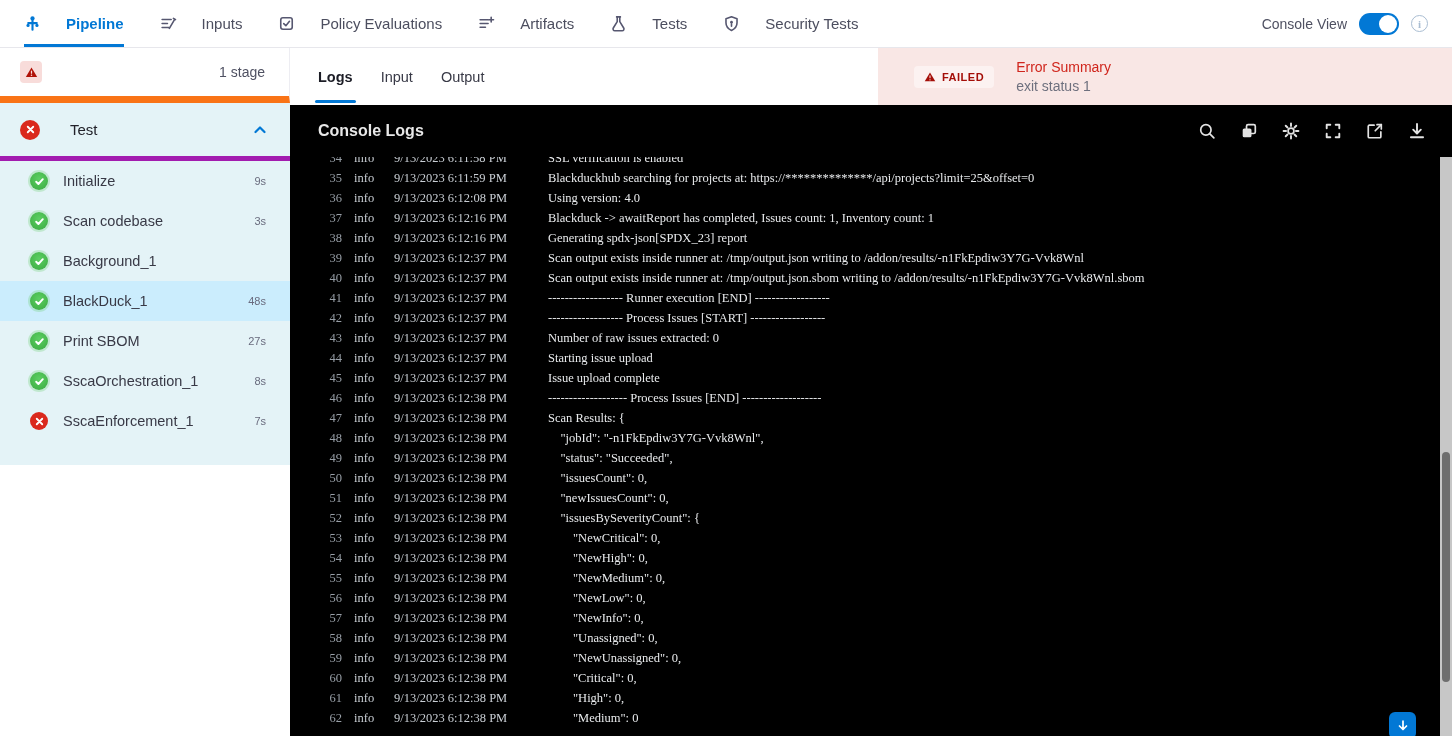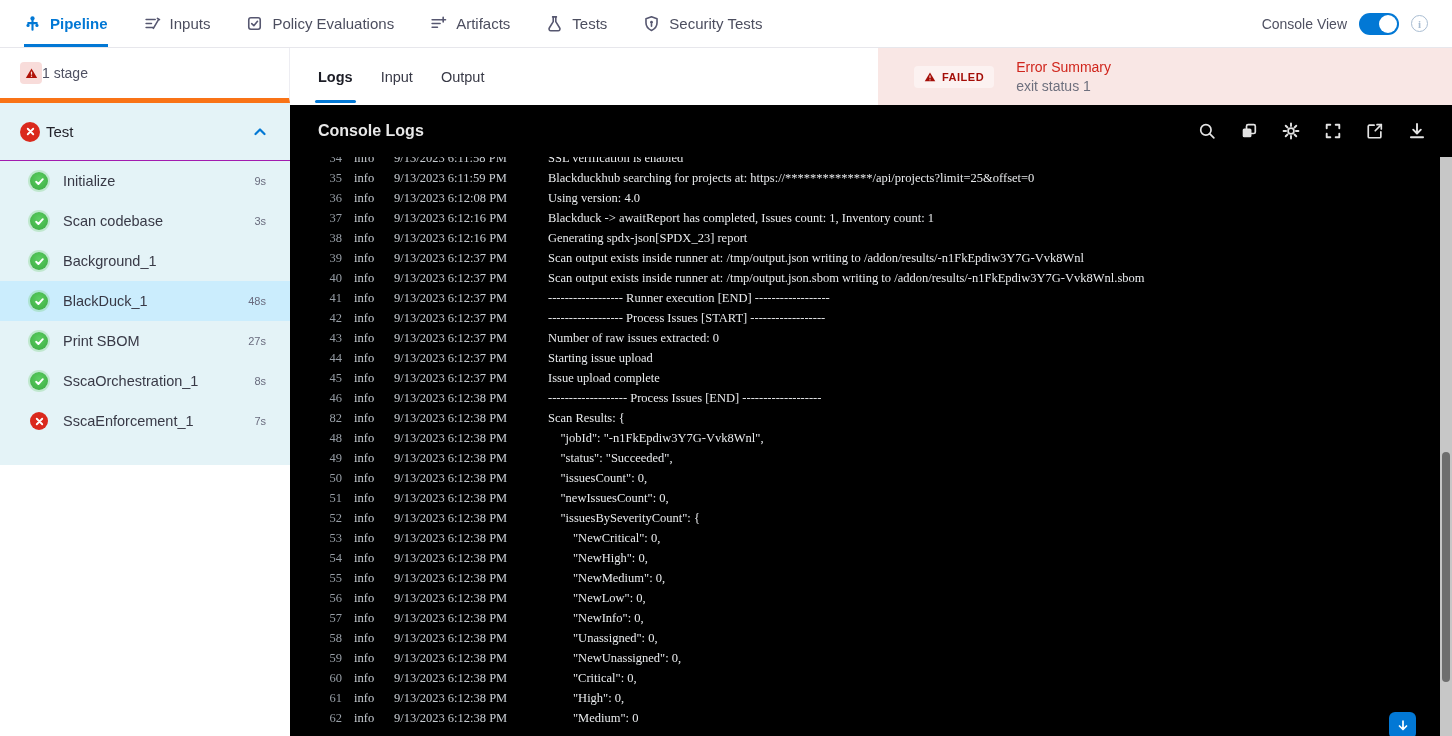--- a/index.html
+++ b/index.html
@@ -13,47 +13,47 @@
   }
   *{box-sizing:border-box;margin:0;padding:0}
   html,body{width:1452px;height:736px;overflow:hidden;background:#fff;
     font-family:"Liberation Sans",sans-serif;}
   .app{position:relative;width:1452px;height:736px;display:flex;flex-direction:column}
 
   
   .topnav{height:48px;flex:none;background:#fff;border-bottom:1px solid #e7e7ec;
     display:flex;align-items:stretch;padding:0 24px 0 24px}
   .nav-tabs{display:flex;gap:36px;align-items:stretch}
-  .nav-tab{display:flex;align-items:center;gap:9px;font-size:15px;color:#4c4e5f;
+  .nav-tab{display:flex;align-items:center;gap:25px;font-size:15px;color:#4c4e5f;
     border-bottom:3px solid transparent;padding-top:3px;cursor:pointer}
   .nav-tab .nicon{width:17px;height:17px;color:#565770;display:flex}
   .nav-tab.active{color:var(--accent);font-weight:700;border-bottom-color:var(--accent)}
   .nav-tab.active .nicon{color:var(--accent)}
   .nav-right{margin-left:auto;display:flex;align-items:center;gap:12px}
   .cv-label{font-size:14px;color:#4f5162}
   .toggle{width:40px;height:22px;border-radius:11px;background:var(--accent);
     position:relative;cursor:pointer;flex:none}
   .toggle .knob{position:absolute;top:2px;right:2px;width:18px;height:18px;border-radius:50%;background:#fff}
   .info-circle{width:17px;height:17px;border-radius:50%;border:1.5px solid #a9bdd2;color:#a9bdd2;
     font-size:11px;font-weight:700;display:flex;align-items:center;justify-content:center;cursor:pointer;
     font-family:"Liberation Serif",serif}
 
   
   .content{flex:1;display:flex;min-height:0}
   .sidebar{width:290px;flex:none;background:#fff;display:flex;flex-direction:column}
-  .sidebar-head{height:55px;flex:none;border-bottom:5px solid #f97316;border-right:1px solid #ededf2;
-    display:flex;align-items:center;padding:0 24px 0 20px}
+  .sidebar-head{height:55px;flex:none;border-bottom:7px solid #f97316;border-right:1px solid #ededf2;
+    display:flex;align-items:center;justify-content:space-between;padding:0 24px 0 20px}
   .warn-chip{width:22px;height:22px;border-radius:4px;background:#f8dcda;color:#b01208;
     display:flex;align-items:center;justify-content:center}
   .warn-chip svg{width:13px;height:13px}
   .stage-count{font-size:14px;color:#4f5162}
 
   .stage-panel{background:var(--stage-bg);padding-bottom:24px}
-  .stage-header{height:58px;display:flex;align-items:center;gap:6px;padding:0 22px 0 20px;
-    border-bottom:1px solid #a21caf;cursor:pointer}
+  .stage-header{height:58px;display:flex;align-items:center;gap:30px;padding:0 22px 0 20px;
+    border-bottom:5px solid #a21caf;cursor:pointer}
   .stage-name{font-size:15px;color:#22222a;font-weight:500}
   .stage-chevron{margin-left:auto;color:var(--accent);width:16px;height:16px;display:flex;cursor:pointer}
 
   .step-row{height:40px;display:flex;align-items:center;gap:15px;padding:0 24px 0 30px;cursor:pointer}
   .step-row.selected{background:var(--selected-step-bg)}
   .step-label{font-size:14.5px;color:#383946}
   .step-duration{margin-left:auto;font-size:11px;color:#696b7e}
 
   .status-icon{width:18px;height:18px;border-radius:50%;flex:none;
     display:flex;align-items:center;justify-content:center}
@@ -353,21 +353,21 @@
               <div class="log-row"><span class="log-num">37</span><span class="log-level">info</span><span class="log-time">9/13/2023 6:12:16 PM</span><span class="log-msg">Blackduck -&gt; awaitReport has completed, Issues count: 1, Inventory count: 1</span></div>
               <div class="log-row"><span class="log-num">38</span><span class="log-level">info</span><span class="log-time">9/13/2023 6:12:16 PM</span><span class="log-msg">Generating spdx-json[SPDX_23] report</span></div>
               <div class="log-row"><span class="log-num">39</span><span class="log-level">info</span><span class="log-time">9/13/2023 6:12:37 PM</span><span class="log-msg">Scan output exists inside runner at: /tmp/output.json writing to /addon/results/-n1FkEpdiw3Y7G-Vvk8Wnl</span></div>
               <div class="log-row"><span class="log-num">40</span><span class="log-level">info</span><span class="log-time">9/13/2023 6:12:37 PM</span><span class="log-msg">Scan output exists inside runner at: /tmp/output.json.sbom writing to /addon/results/-n1FkEpdiw3Y7G-Vvk8Wnl.sbom</span></div>
               <div class="log-row"><span class="log-num">41</span><span class="log-level">info</span><span class="log-time">9/13/2023 6:12:37 PM</span><span class="log-msg">------------------ Runner execution [END] ------------------</span></div>
               <div class="log-row"><span class="log-num">42</span><span class="log-level">info</span><span class="log-time">9/13/2023 6:12:37 PM</span><span class="log-msg">------------------ Process Issues [START] ------------------</span></div>
               <div class="log-row"><span class="log-num">43</span><span class="log-level">info</span><span class="log-time">9/13/2023 6:12:37 PM</span><span class="log-msg">Number of raw issues extracted: 0</span></div>
               <div class="log-row"><span class="log-num">44</span><span class="log-level">info</span><span class="log-time">9/13/2023 6:12:37 PM</span><span class="log-msg">Starting issue upload</span></div>
               <div class="log-row"><span class="log-num">45</span><span class="log-level">info</span><span class="log-time">9/13/2023 6:12:37 PM</span><span class="log-msg">Issue upload complete</span></div>
               <div class="log-row"><span class="log-num">46</span><span class="log-level">info</span><span class="log-time">9/13/2023 6:12:38 PM</span><span class="log-msg">------------------- Process Issues [END] -------------------</span></div>
-              <div class="log-row"><span class="log-num">82</span><span class="log-level">info</span><span class="log-time">9/13/2023 6:12:38 PM</span><span class="log-msg">Scan Results: {</span></div>
+              <div class="log-row"><span class="log-num">47</span><span class="log-level">info</span><span class="log-time">9/13/2023 6:12:38 PM</span><span class="log-msg">Scan Results: {</span></div>
               <div class="log-row"><span class="log-num">48</span><span class="log-level">info</span><span class="log-time">9/13/2023 6:12:38 PM</span><span class="log-msg">    "jobId": "-n1FkEpdiw3Y7G-Vvk8Wnl",</span></div>
               <div class="log-row"><span class="log-num">49</span><span class="log-level">info</span><span class="log-time">9/13/2023 6:12:38 PM</span><span class="log-msg">    "status": "Succeeded",</span></div>
               <div class="log-row"><span class="log-num">50</span><span class="log-level">info</span><span class="log-time">9/13/2023 6:12:38 PM</span><span class="log-msg">    "issuesCount": 0,</span></div>
               <div class="log-row"><span class="log-num">51</span><span class="log-level">info</span><span class="log-time">9/13/2023 6:12:38 PM</span><span class="log-msg">    "newIssuesCount": 0,</span></div>
               <div class="log-row"><span class="log-num">52</span><span class="log-level">info</span><span class="log-time">9/13/2023 6:12:38 PM</span><span class="log-msg">    "issuesBySeverityCount": {</span></div>
               <div class="log-row"><span class="log-num">53</span><span class="log-level">info</span><span class="log-time">9/13/2023 6:12:38 PM</span><span class="log-msg">        "NewCritical": 0,</span></div>
               <div class="log-row"><span class="log-num">54</span><span class="log-level">info</span><span class="log-time">9/13/2023 6:12:38 PM</span><span class="log-msg">        "NewHigh": 0,</span></div>
               <div class="log-row"><span class="log-num">55</span><span class="log-level">info</span><span class="log-time">9/13/2023 6:12:38 PM</span><span class="log-msg">        "NewMedium": 0,</span></div>
               <div class="log-row"><span class="log-num">56</span><span class="log-level">info</span><span class="log-time">9/13/2023 6:12:38 PM</span><span class="log-msg">        "NewLow": 0,</span></div>
               <div class="log-row"><span class="log-num">57</span><span class="log-level">info</span><span class="log-time">9/13/2023 6:12:38 PM</span><span class="log-msg">        "NewInfo": 0,</span></div>

